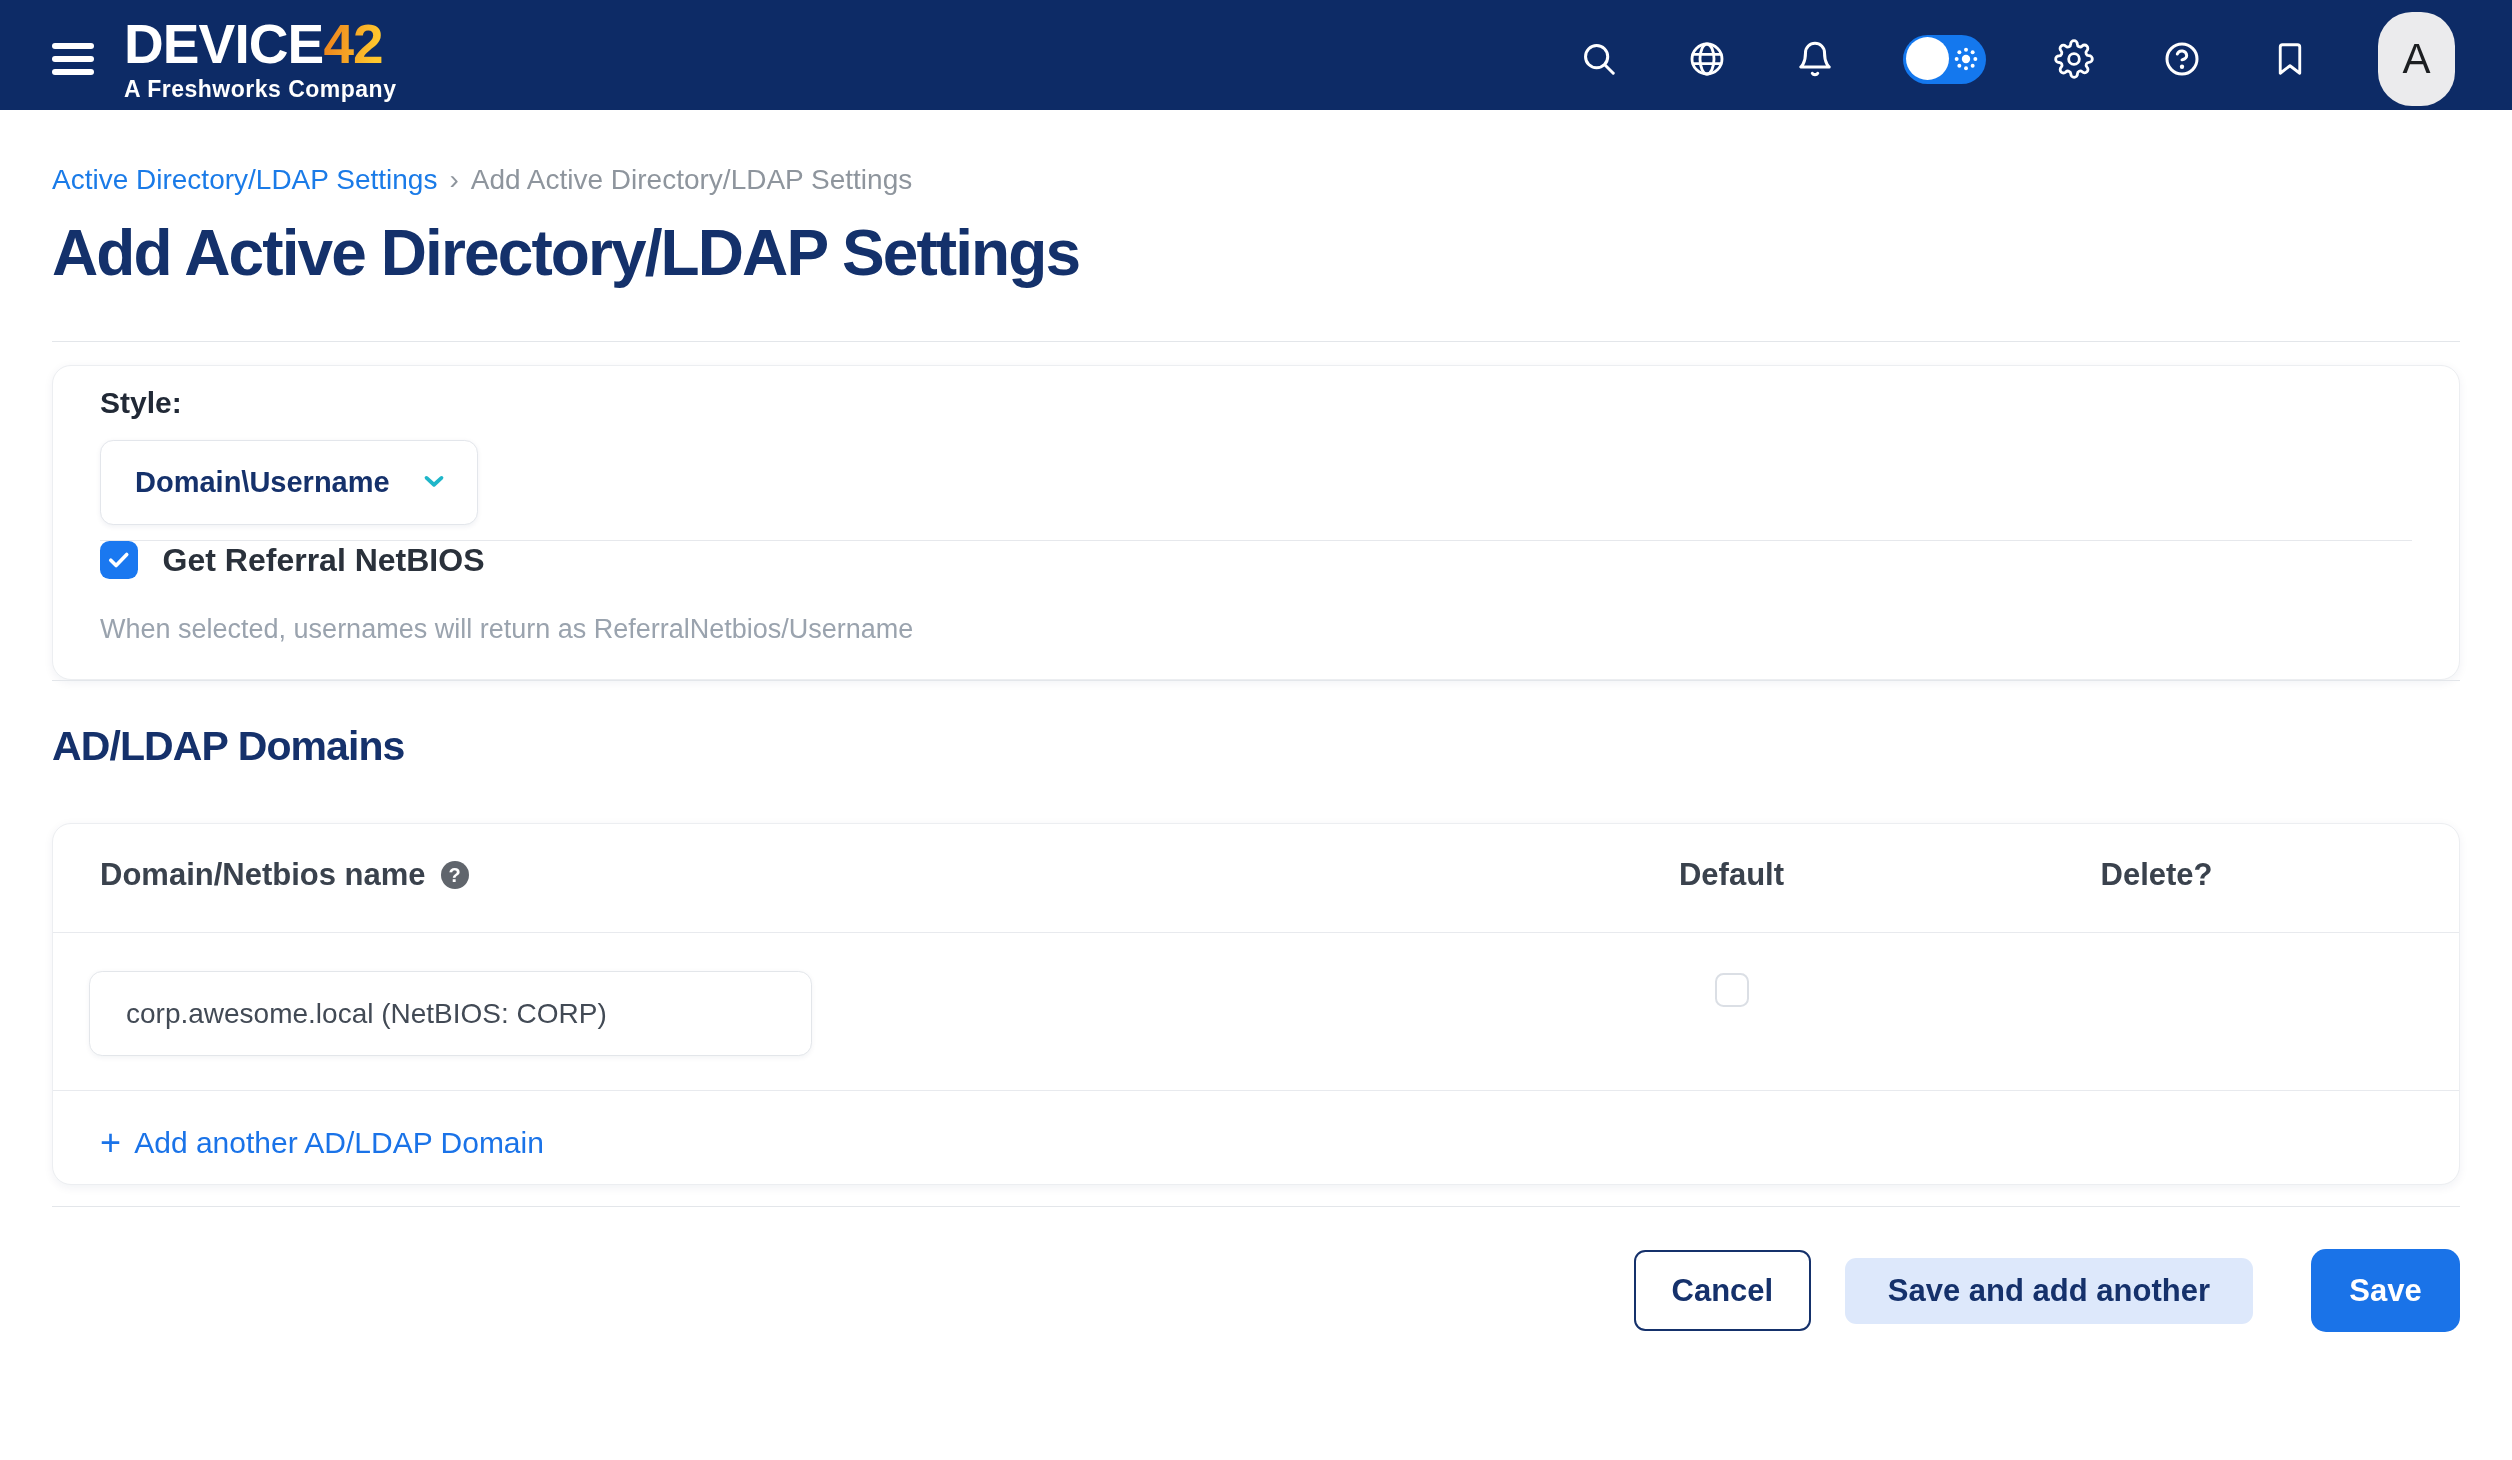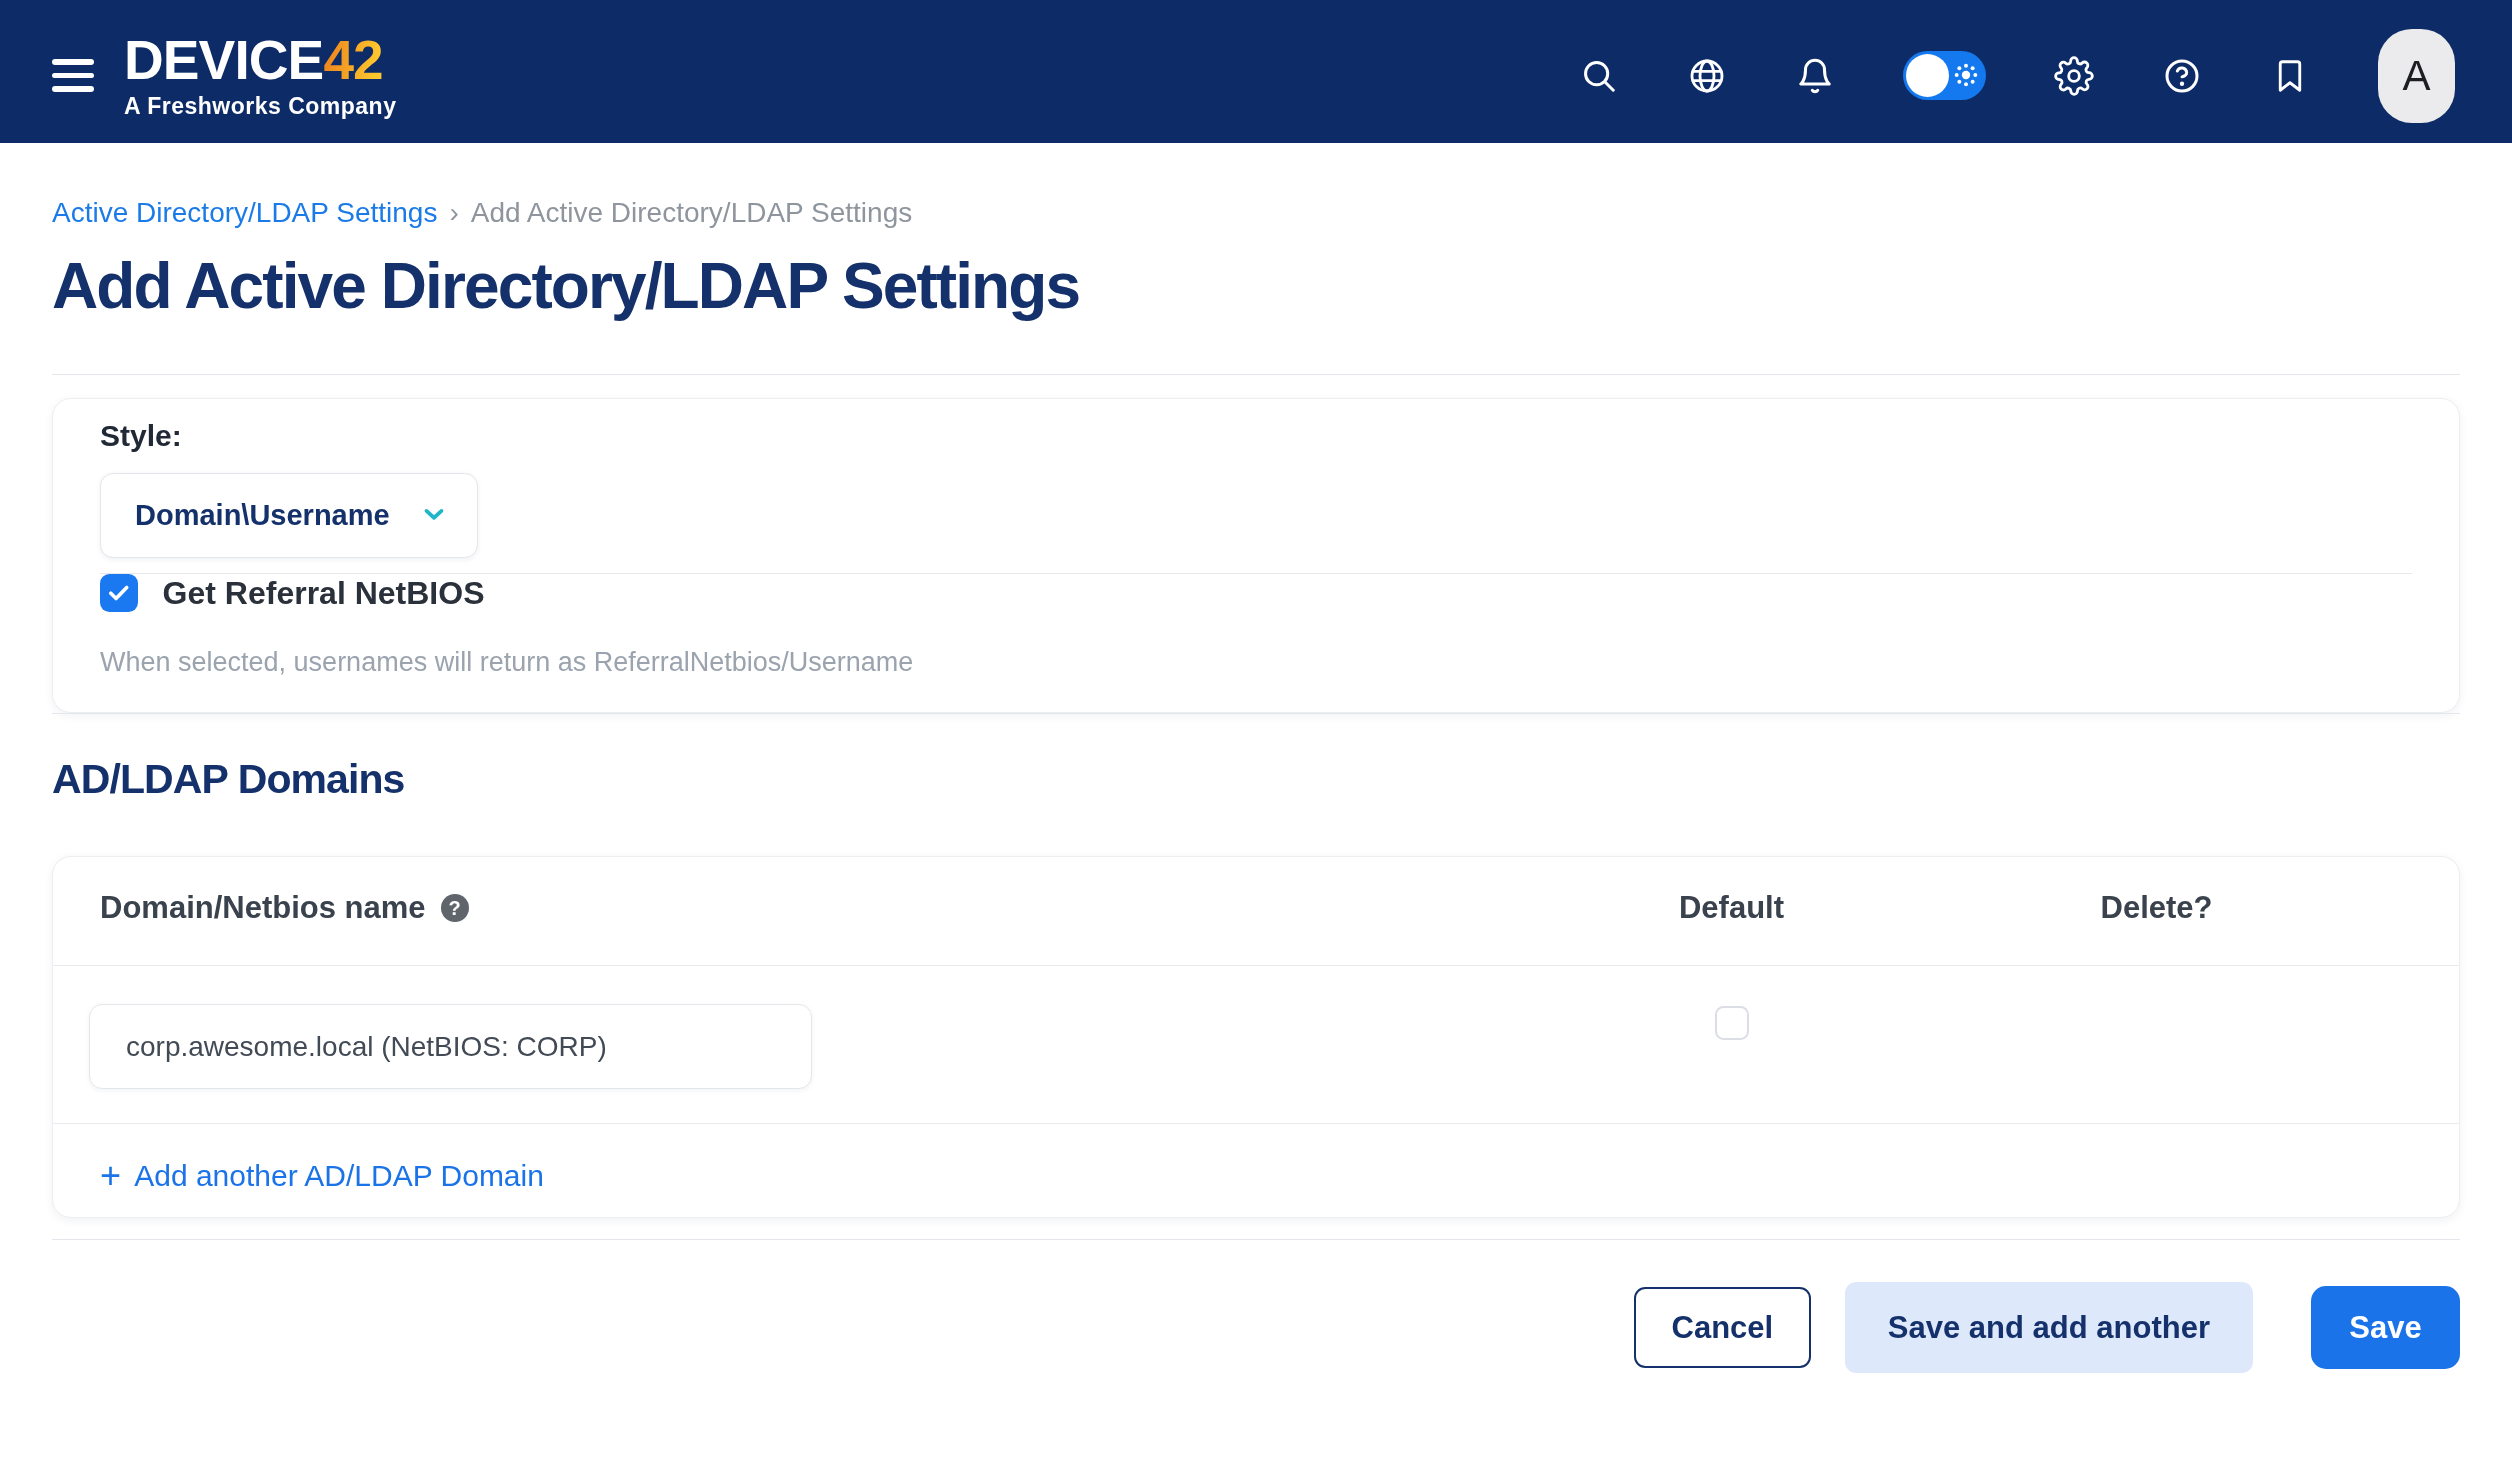--- a/index.html
+++ b/index.html
@@ -5,21 +5,21 @@
   * { box-sizing: border-box; margin: 0; padding: 0; }
   html, body { width: 2512px; height: 1460px; overflow: hidden; }
   body {
     font-family: "Liberation Sans", sans-serif;
     background: #ffffff;
     color: #222;
   }
 
   
   .navbar {
-    height: 143px;
+    height: 110px;
     background: #0d2b66;
     display: flex;
     align-items: center;
     justify-content: space-between;
     padding: 8px 57px 0 52px;
   }
   .nav-left { display: flex; align-items: center; gap: 30px; }
   .hamburger {
     background: none; border: none; cursor: pointer;
     display: flex; flex-direction: column; gap: 7.6px; padding: 3.8px 0;
@@ -159,21 +159,21 @@
     margin-top: 42px;
     display: flex; justify-content: flex-end; align-items: center; gap: 34px;
   }
   .btn { font-family: "Liberation Sans", sans-serif; font-size: 31px; font-weight: 700; cursor: pointer; }
   .btn-cancel {
     width: 177px; height: 81px;
     background: #ffffff; color: #15316b;
     border: 2.8px solid #15316b; border-radius: 11.3px;
   }
   .btn-secondary {
-    height: 91px; padding: 0 43px;
+    height: 66px; padding: 0 43px;
     background: #dde8fb; color: #15316b;
     border: none; border-radius: 11.3px;
   }
   .btn-primary {
     width: 149px; height: 83px;
     background: #1a73e8; color: #ffffff;
     border: none; border-radius: 15px; margin-left: 24px;
   }
 </style>
 </head>

